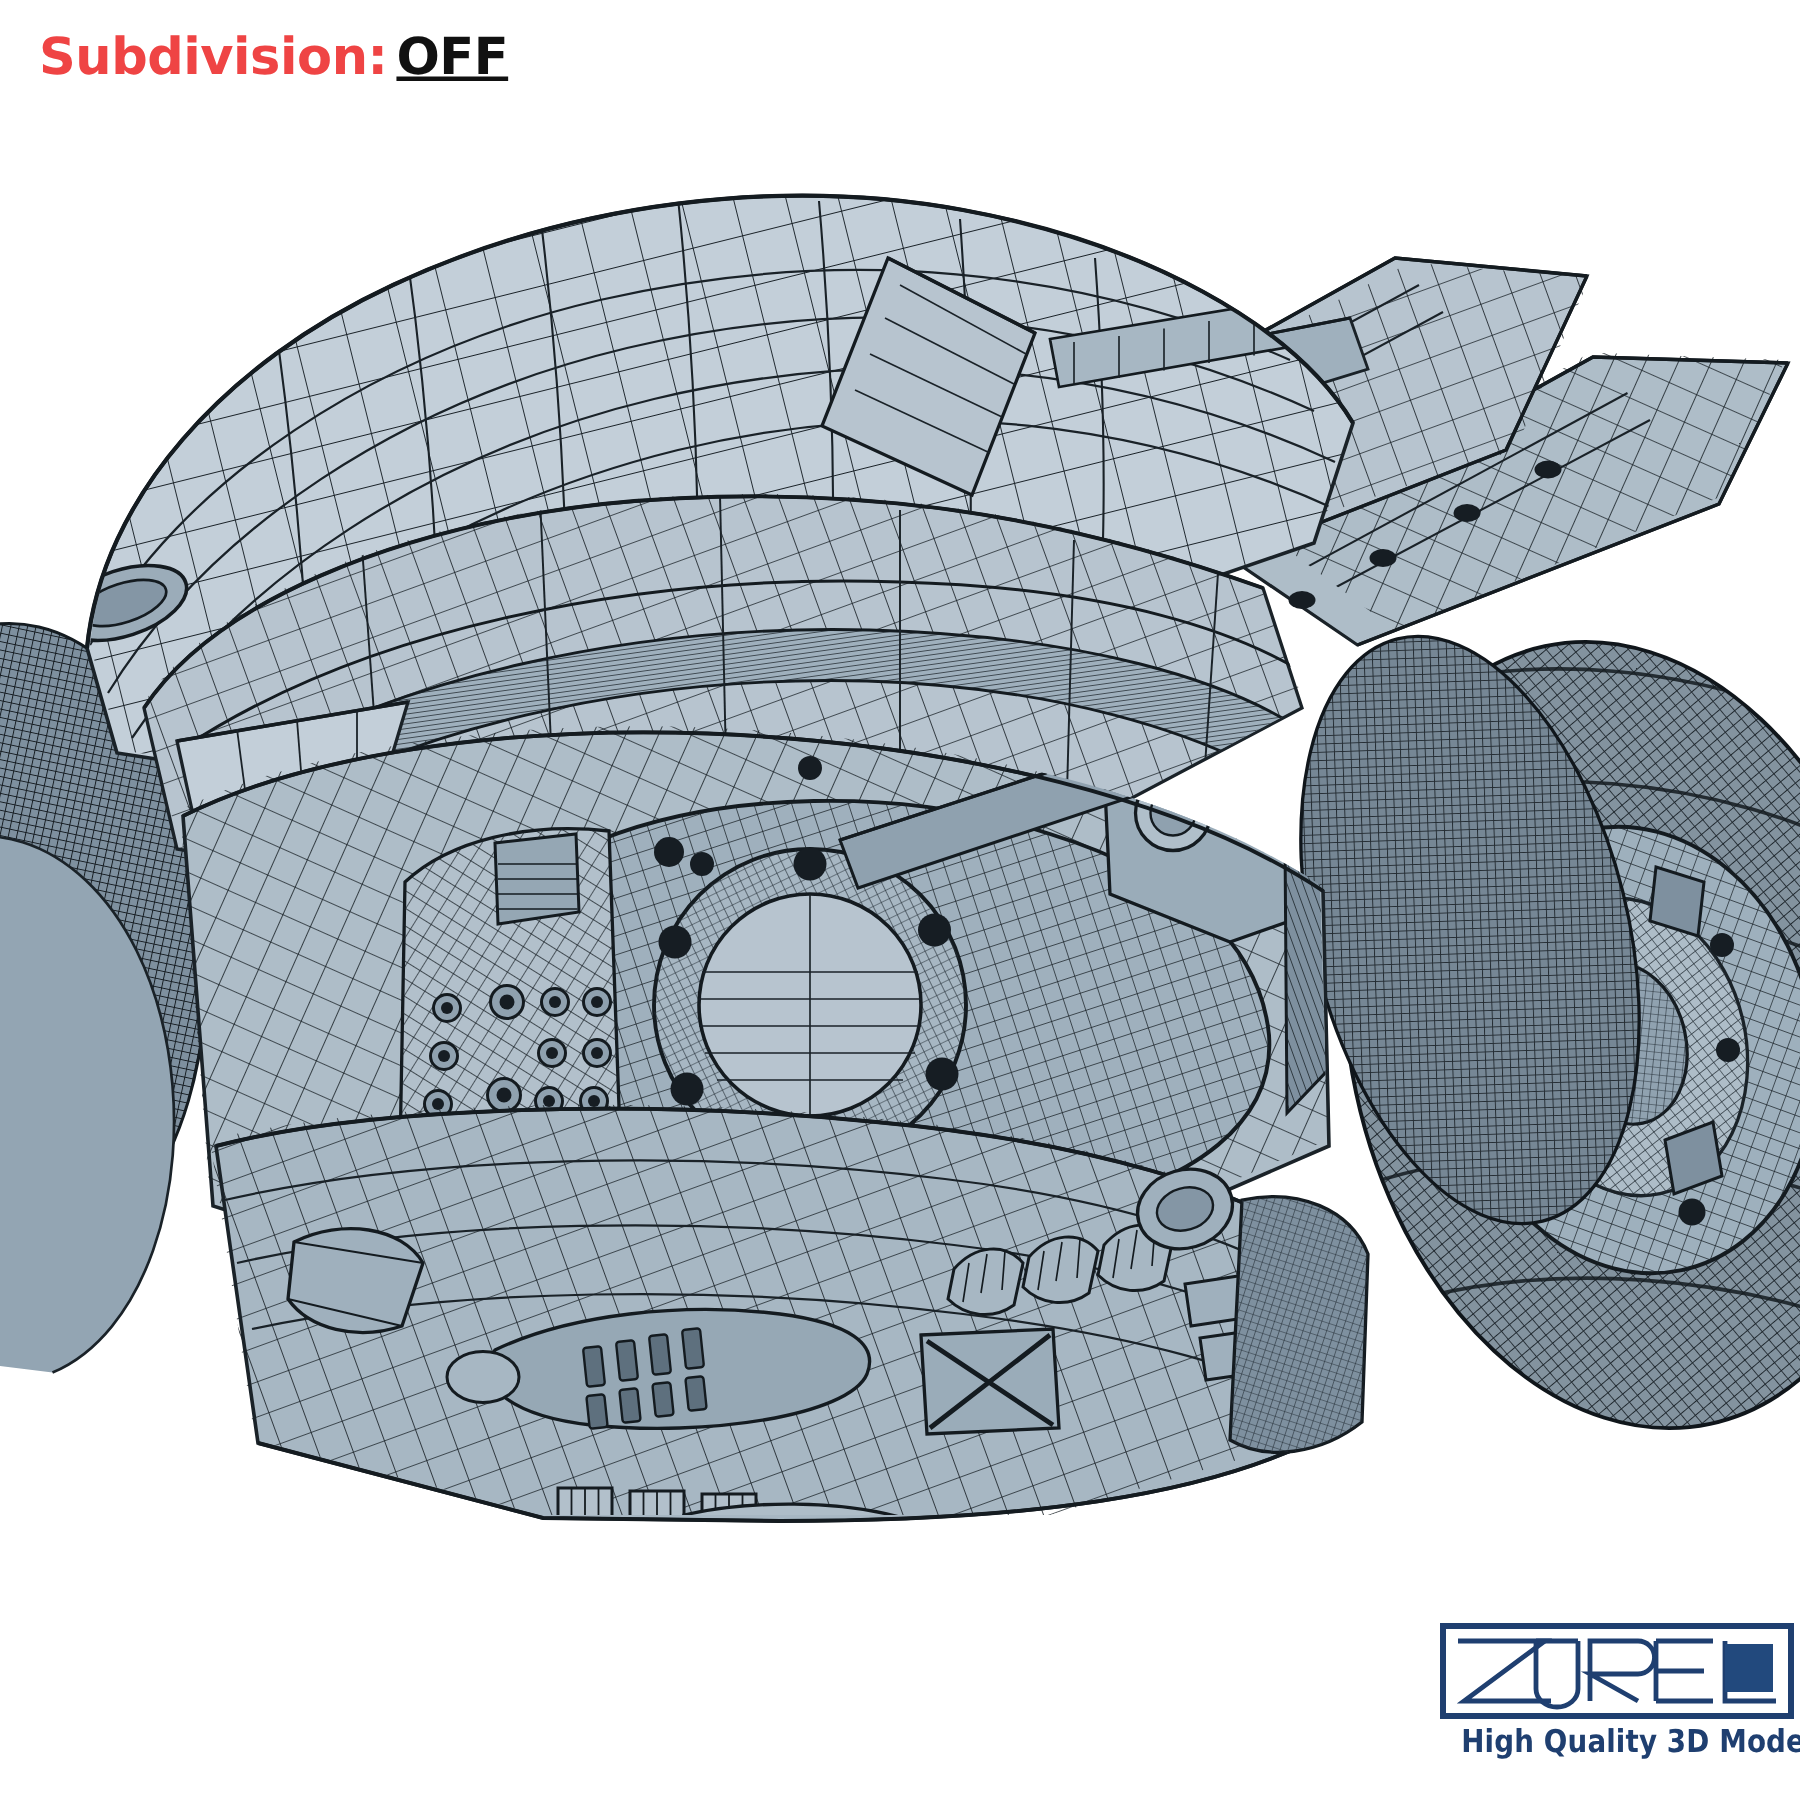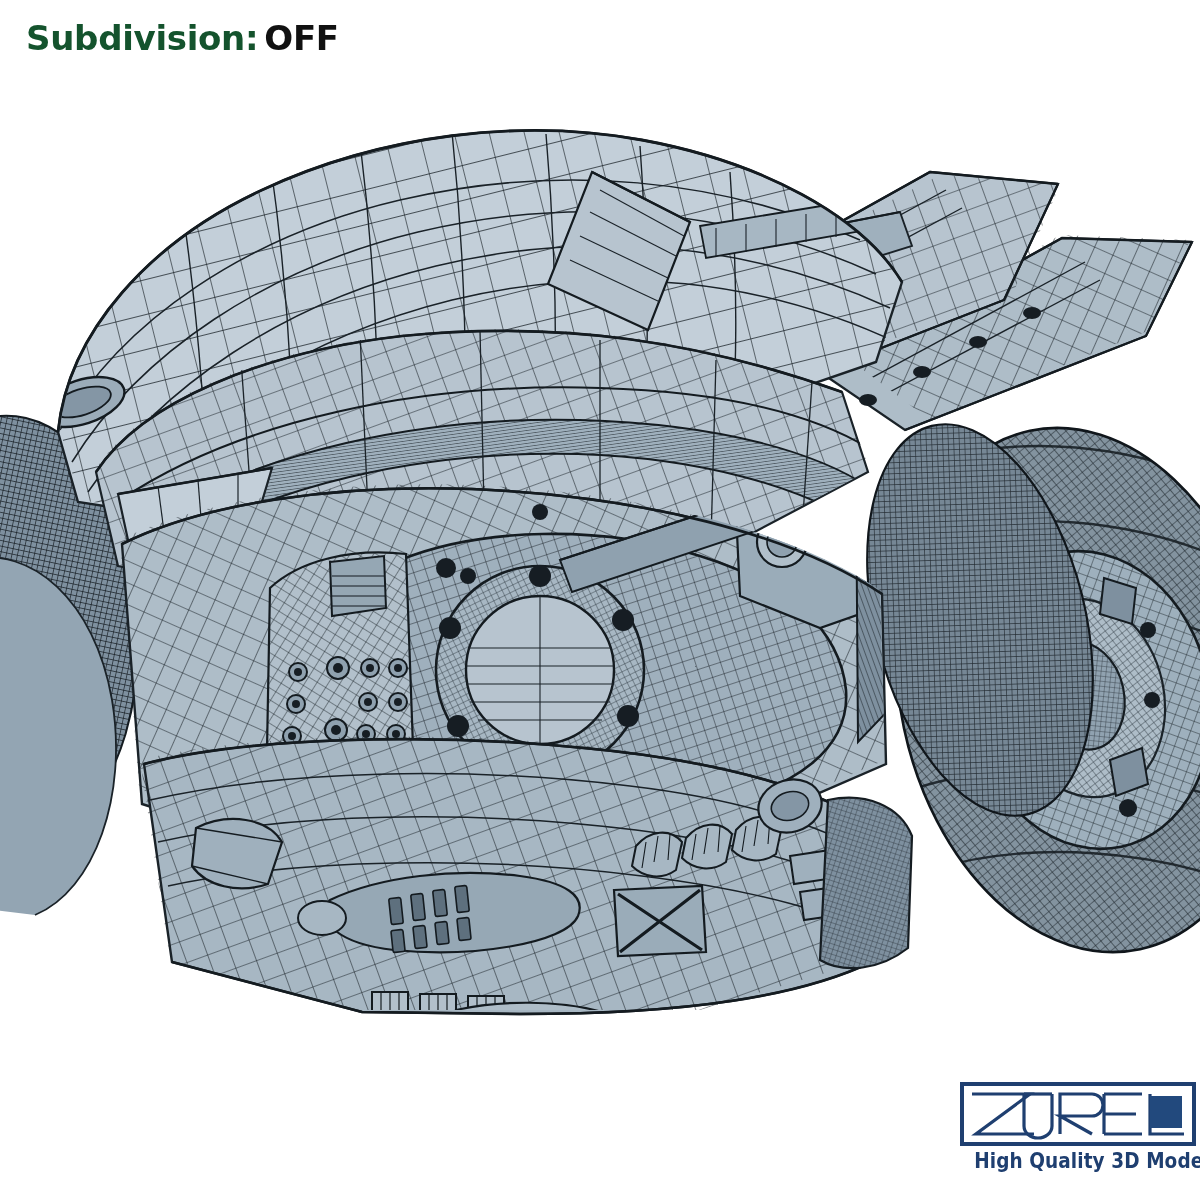--- a/index.html
+++ b/index.html
@@ -24,22 +24,22 @@
     left: 26px;
     top: 18px;
     font-family: "DejaVu Sans", sans-serif;
     font-size: 34px;
     font-weight: 700;
     letter-spacing: -0.3px;
     color: #111111;
     white-space: nowrap;
     z-index: 40;
   }
-  #subdivision-label .sd-key { color: #14532d; }
-  #subdivision-label .sd-val { color: #111111; margin-left: 6px; }
+  #subdivision-label .sd-key { color: #ef4444; }
+  #subdivision-label .sd-val { color: #111111; margin-left: 6px; text-decoration: underline; }
 
   
   #render-stage {
     position: absolute;
     inset: 0;
     z-index: 10;
   }
   #render-svg {
     display: block;
     width: 1200px;

